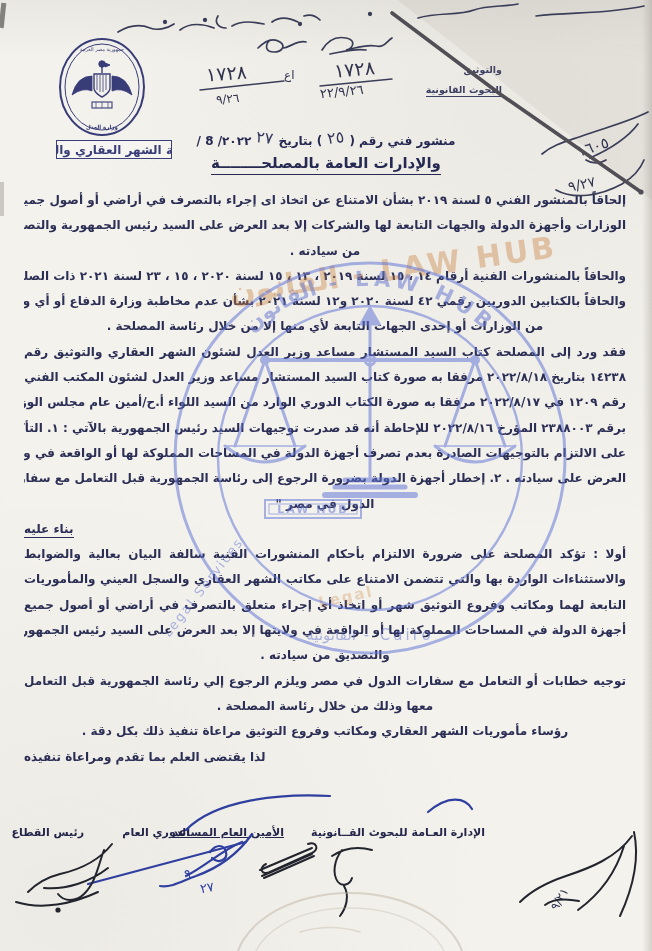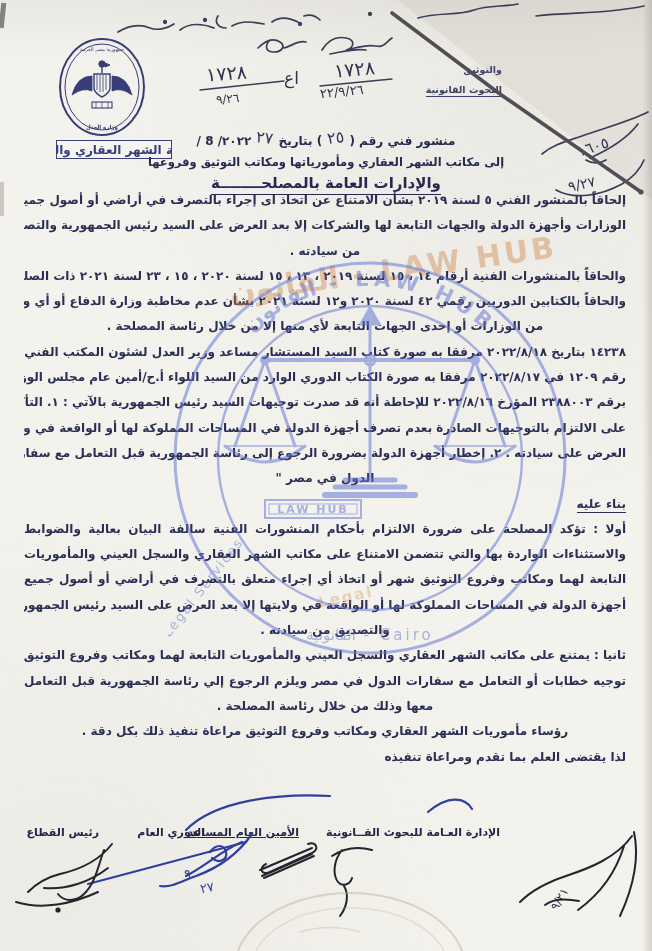--- a/index.html
+++ b/index.html
@@ -35,24 +35,24 @@
   .htitle .row3 span{border-bottom:1.7px solid #262a52;padding-bottom:2px;}
   .hand-num{font-weight:400;color:#33375c;font-size:16px;position:relative;top:-2px;}
   .rot-l{transform:rotate(-7deg);display:inline-block;}
   .rot-r{transform:rotate(7deg);display:inline-block;}
   .ltr{direction:ltr;unicode-bidi:bidi-override;}
   
   .bodytext{position:absolute;top:188px;right:26px;left:24px;color:#2c2f55;font-weight:700;font-size:12px;}
   .bl{line-height:25.3px;white-space:nowrap;overflow:hidden;}
   .bl.j{text-align:justify;text-align-last:justify;}
   .bl.r{text-align:center;}
-  .bl.c{text-align:right;white-space:normal;}
+  .bl.c{text-align:left;white-space:normal;}
   .bl.c .u{border-bottom:1.8px solid #2c2f55;padding-bottom:1px;}
   
-  .sig-title{position:absolute;top:826px;color:#23254a;font-weight:700;font-size:11px;white-space:nowrap;text-align:center;margin-left:15px;}
+  .sig-title{position:absolute;top:826px;color:#23254a;font-weight:700;font-size:11px;white-space:nowrap;text-align:center;}
   
   .hw{position:absolute;color:#31344f;font-weight:400;white-space:nowrap;z-index:6;}
   
   .stamp{position:absolute;left:168px;top:256px;width:404px;height:404px;opacity:.52;z-index:2;pointer-events:none;}
   .wm-orange{
     position:absolute;left:228px;top:252px;z-index:1;pointer-events:none;
     font-size:30px;font-weight:700;letter-spacing:3px;color:rgba(201,128,63,.40);
     transform:rotate(-8deg);white-space:nowrap;direction:rtl;
   }
   .wm-orange-small{
@@ -143,58 +143,57 @@
   </div>
 
   <div class="htitle">
     <div class="row1">
       <span>منشور فني رقم (</span>
       <span class="hand-num rot-l">٢٥</span>
       <span>) بتاريخ</span>
       <span class="hand-num rot-r">٢٧</span>
       <span class="ltr">/ 8 /٢٠٢٢</span>
     </div>
-    <div class="row2">إلى مكاتب الشهر العقاري ومأمورياتها ومكاتب التوثيق وفروعها</div>
     <div class="row3"><span>والإدارات العامة بالمصلحــــــــة</span></div>
   </div>
 
   <div class="bodytext">
     <div class="bl j">إلحاقاً بالمنشور الفني ٥ لسنة ٢٠١٩ بشأن الامتناع عن اتخاذ اى إجراء بالتصرف في أراضي أو أصول جميع</div>
     <div class="bl j">الوزارات وأجهزة الدولة والجهات التابعة لها والشركات إلا بعد العرض على السيد رئيس الجمهورية والتصديق</div>
     <div class="bl r">من سيادته .</div>
     <div class="bl j">والحاقاً بالمنشورات الفنية أرقام ١٤ ، ١٥ لسنة ٢٠١٩ ، ١٣ ، ١٥ لسنة ٢٠٢٠ ، ١٥ ، ٢٣ لسنة ٢٠٢١ ذات الصلة.</div>
     <div class="bl j">والحاقاً بالكتابين الدوريين رقمي ٤٢ لسنة ٢٠٢٠ و١٢ لسنة ٢٠٢١ بشأن عدم مخاطبة وزارة الدفاع أو أي وزارة</div>
     <div class="bl r">من الوزارات أو إحدى الجهات التابعة لأي منها إلا من خلال رئاسة المصلحة .</div>
+    <div class="bl j">فقد ورد إلى المصلحة كتاب السيد المستشار مساعد وزير العدل لشئون الشهر العقاري والتوثيق رقم</div>
     <div class="bl j">١٤٢٣٨ بتاريخ ٢٠٢٢/٨/١٨ مرفقا به صورة كتاب السيد المستشار مساعد وزير العدل لشئون المكتب الفني للوزير</div>
     <div class="bl j">رقم ١٢٠٩ في ٢٠٢٢/٨/١٧ مرفقا به صورة الكتاب الدوري الوارد من السيد اللواء أ.ح/أمين عام مجلس الوزراء</div>
     <div class="bl j">برقم ٢٣٨٨٠٠٣ المؤرخ ٢٠٢٢/٨/١٦ للإحاطة أنه قد صدرت توجيهات السيد رئيس الجمهورية بالآتي : ١. التأكيد</div>
     <div class="bl j">على الالتزام بالتوجيهات الصادرة بعدم تصرف أجهزة الدولة في المساحات المملوكة لها أو الواقعة في ولايتها قبل</div>
     <div class="bl j">العرض على سيادته . ٢. إخطار أجهزة الدولة بضرورة الرجوع إلى رئاسة الجمهورية قبل التعامل مع سفارات</div>
     <div class="bl r">الدول في مصر "</div>
     <div class="bl c"><span class="u">بناء عليه</span></div>
     <div class="bl j">أولا : تؤكد المصلحة على ضرورة الالتزام بأحكام المنشورات الفنية سالفة البيان بعالية والضوابط</div>
     <div class="bl j">والاستثناءات الواردة بها والتي تتضمن الامتناع على مكاتب الشهر العقاري والسجل العيني والمأموريات</div>
     <div class="bl j">التابعة لهما ومكاتب وفروع التوثيق شهر أو اتخاذ أي إجراء متعلق بالتصرف في أراضي أو أصول جميع</div>
     <div class="bl j">أجهزة الدولة في المساحات المملوكة لها أو الواقعة في ولايتها إلا بعد العرض على السيد رئيس الجمهورية</div>
     <div class="bl r">والتصديق من سيادته .</div>
-    <div class="bl j">ثانيا : يمتنع على مكاتب الشهر العقاري والسجل العيني والمأموريات التابعة لهما ومكاتب وفروع التوثيق</div>
     <div class="bl j">توجيه خطابات أو التعامل مع سفارات الدول في مصر ويلزم الرجوع إلي رئاسة الجمهورية قبل التعامل</div>
     <div class="bl r">معها وذلك من خلال رئاسة المصلحة .</div>
     <div class="bl r">رؤساء مأموريات الشهر العقاري ومكاتب وفروع التوثيق مراعاة تنفيذ ذلك بكل دقة .</div>
     <div class="bl c">لذا يقتضى العلم بما تقدم ومراعاة تنفيذه</div>
   </div>
 
   <div class="sig-title" style="left:335px;width:150px;">الإدارة العـامة للبحوث القــانونية</div>
   <div class="sig-title" style="left:179px;width:105px;text-decoration:underline;">الأمين العام المساعد</div>
   <div class="sig-title" style="left:128px;width:62px;">الدوري العام</div>
   <div class="sig-title" style="left:18px;width:66px;">رئيس القطاع</div>
 
   <span class="hw" style="left:334px;top:58px;font-size:19px;transform:rotate(-5deg);">١٧٢٨</span>
   <span class="hw ltr" style="left:320px;top:84px;font-size:13px;transform:rotate(-6deg);">٢٢/٩/٢٦</span>
-  <span class="hw" style="left:284px;top:68px;font-size:17px;">اع</span>
+  <span class="hw" style="left:284px;top:68px;font-size:12px;">اع</span>
   <span class="hw" style="left:206px;top:62px;font-size:19px;transform:rotate(-4deg);">١٧٢٨</span>
   <span class="hw ltr" style="left:216px;top:92px;font-size:12px;transform:rotate(-5deg);">٩/٢٦</span>
   <span class="hw" style="left:577px;top:138px;font-size:15px;transform:rotate(-18deg);">١٦٠٥</span>
   <span class="hw ltr" style="left:568px;top:176px;font-size:14px;transform:rotate(-12deg);">٩/٢٧</span>
   <span class="hw" style="left:184px;top:866px;font-size:13px;color:#2f3fa0;">٩</span>
   <span class="hw" style="left:200px;top:880px;font-size:13px;color:#2f3fa0;transform:rotate(-10deg);">٢٧</span>
   <span class="hw ltr" style="left:548px;top:892px;font-size:12px;transform:rotate(-60deg);">٩/٢١</span>
 
   <svg class="ink" width="652" height="951" viewBox="0 0 652 951">
     <g fill="none" stroke="#3a3d58" stroke-width="1.7" stroke-linecap="round">

